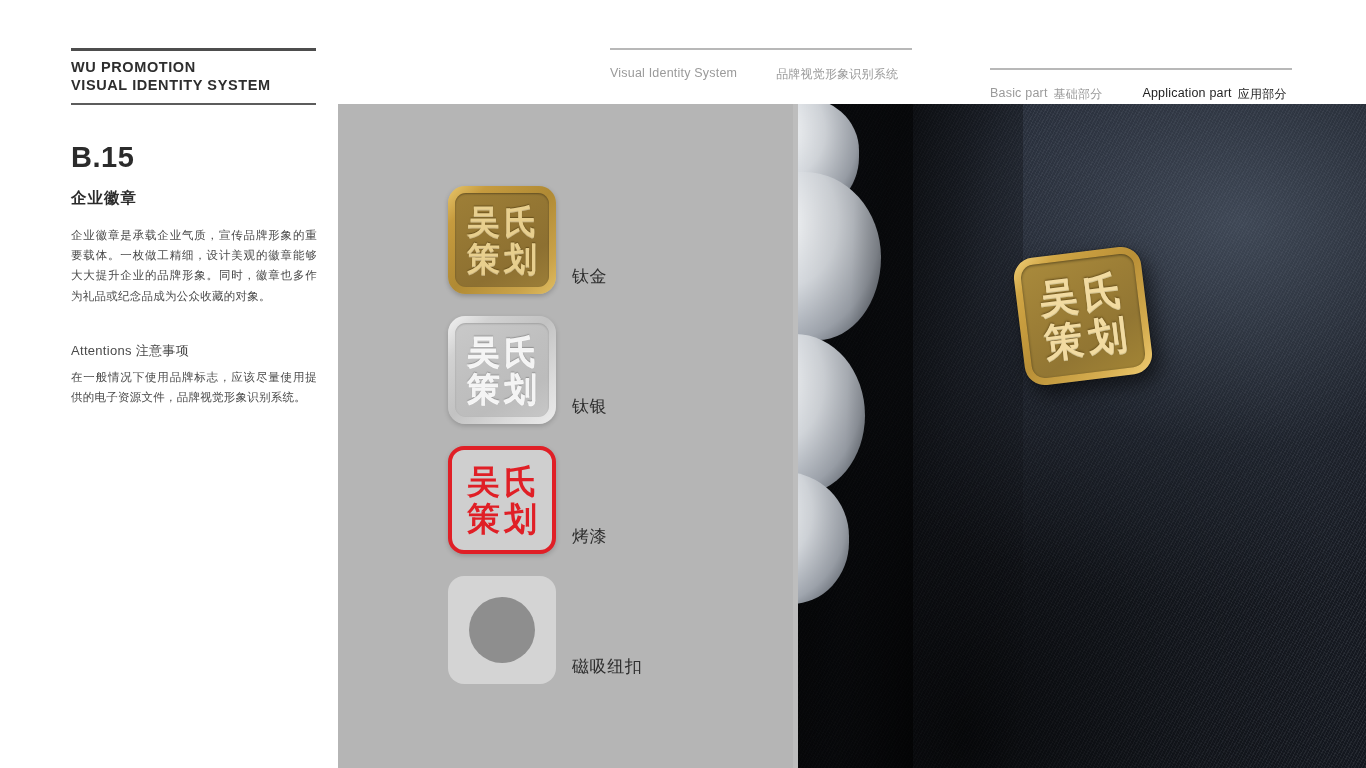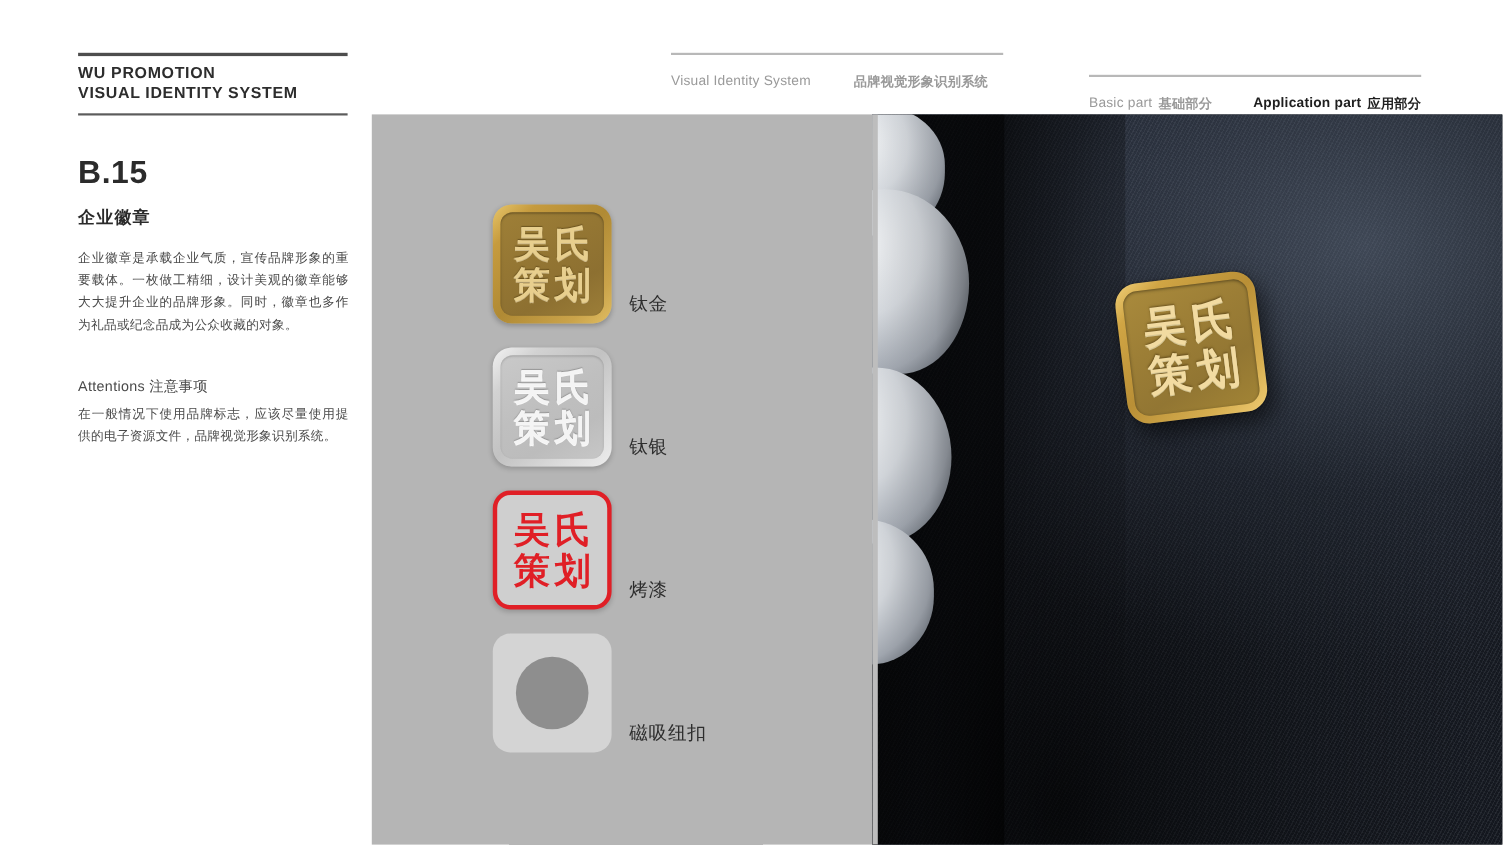--- a/index.html
+++ b/index.html
@@ -64,24 +64,24 @@
   .nav-items {
     display: flex;
     padding-top: 16px;
   }
   .nav-item {
     font-size: 12.5px;
     color: #9a9a9a;
     white-space: nowrap;
     letter-spacing: 0.2px;
   }
-  .nav-item.cn { font-size: 12px; font-weight: bold; }
+  .nav-item.cn { font-size: 12px; }
   .nav-item.active {
     color: #1f1f1f;
-    font-weight: bold;
+    font-weight: normal;
   }
   .nav-gap-1 { width: 39px; }
   .nav-gap-2 { width: 40px; }
 
   
   .left-col {
     position: absolute;
     left: 71px;
     top: 140px;
     width: 246px;

